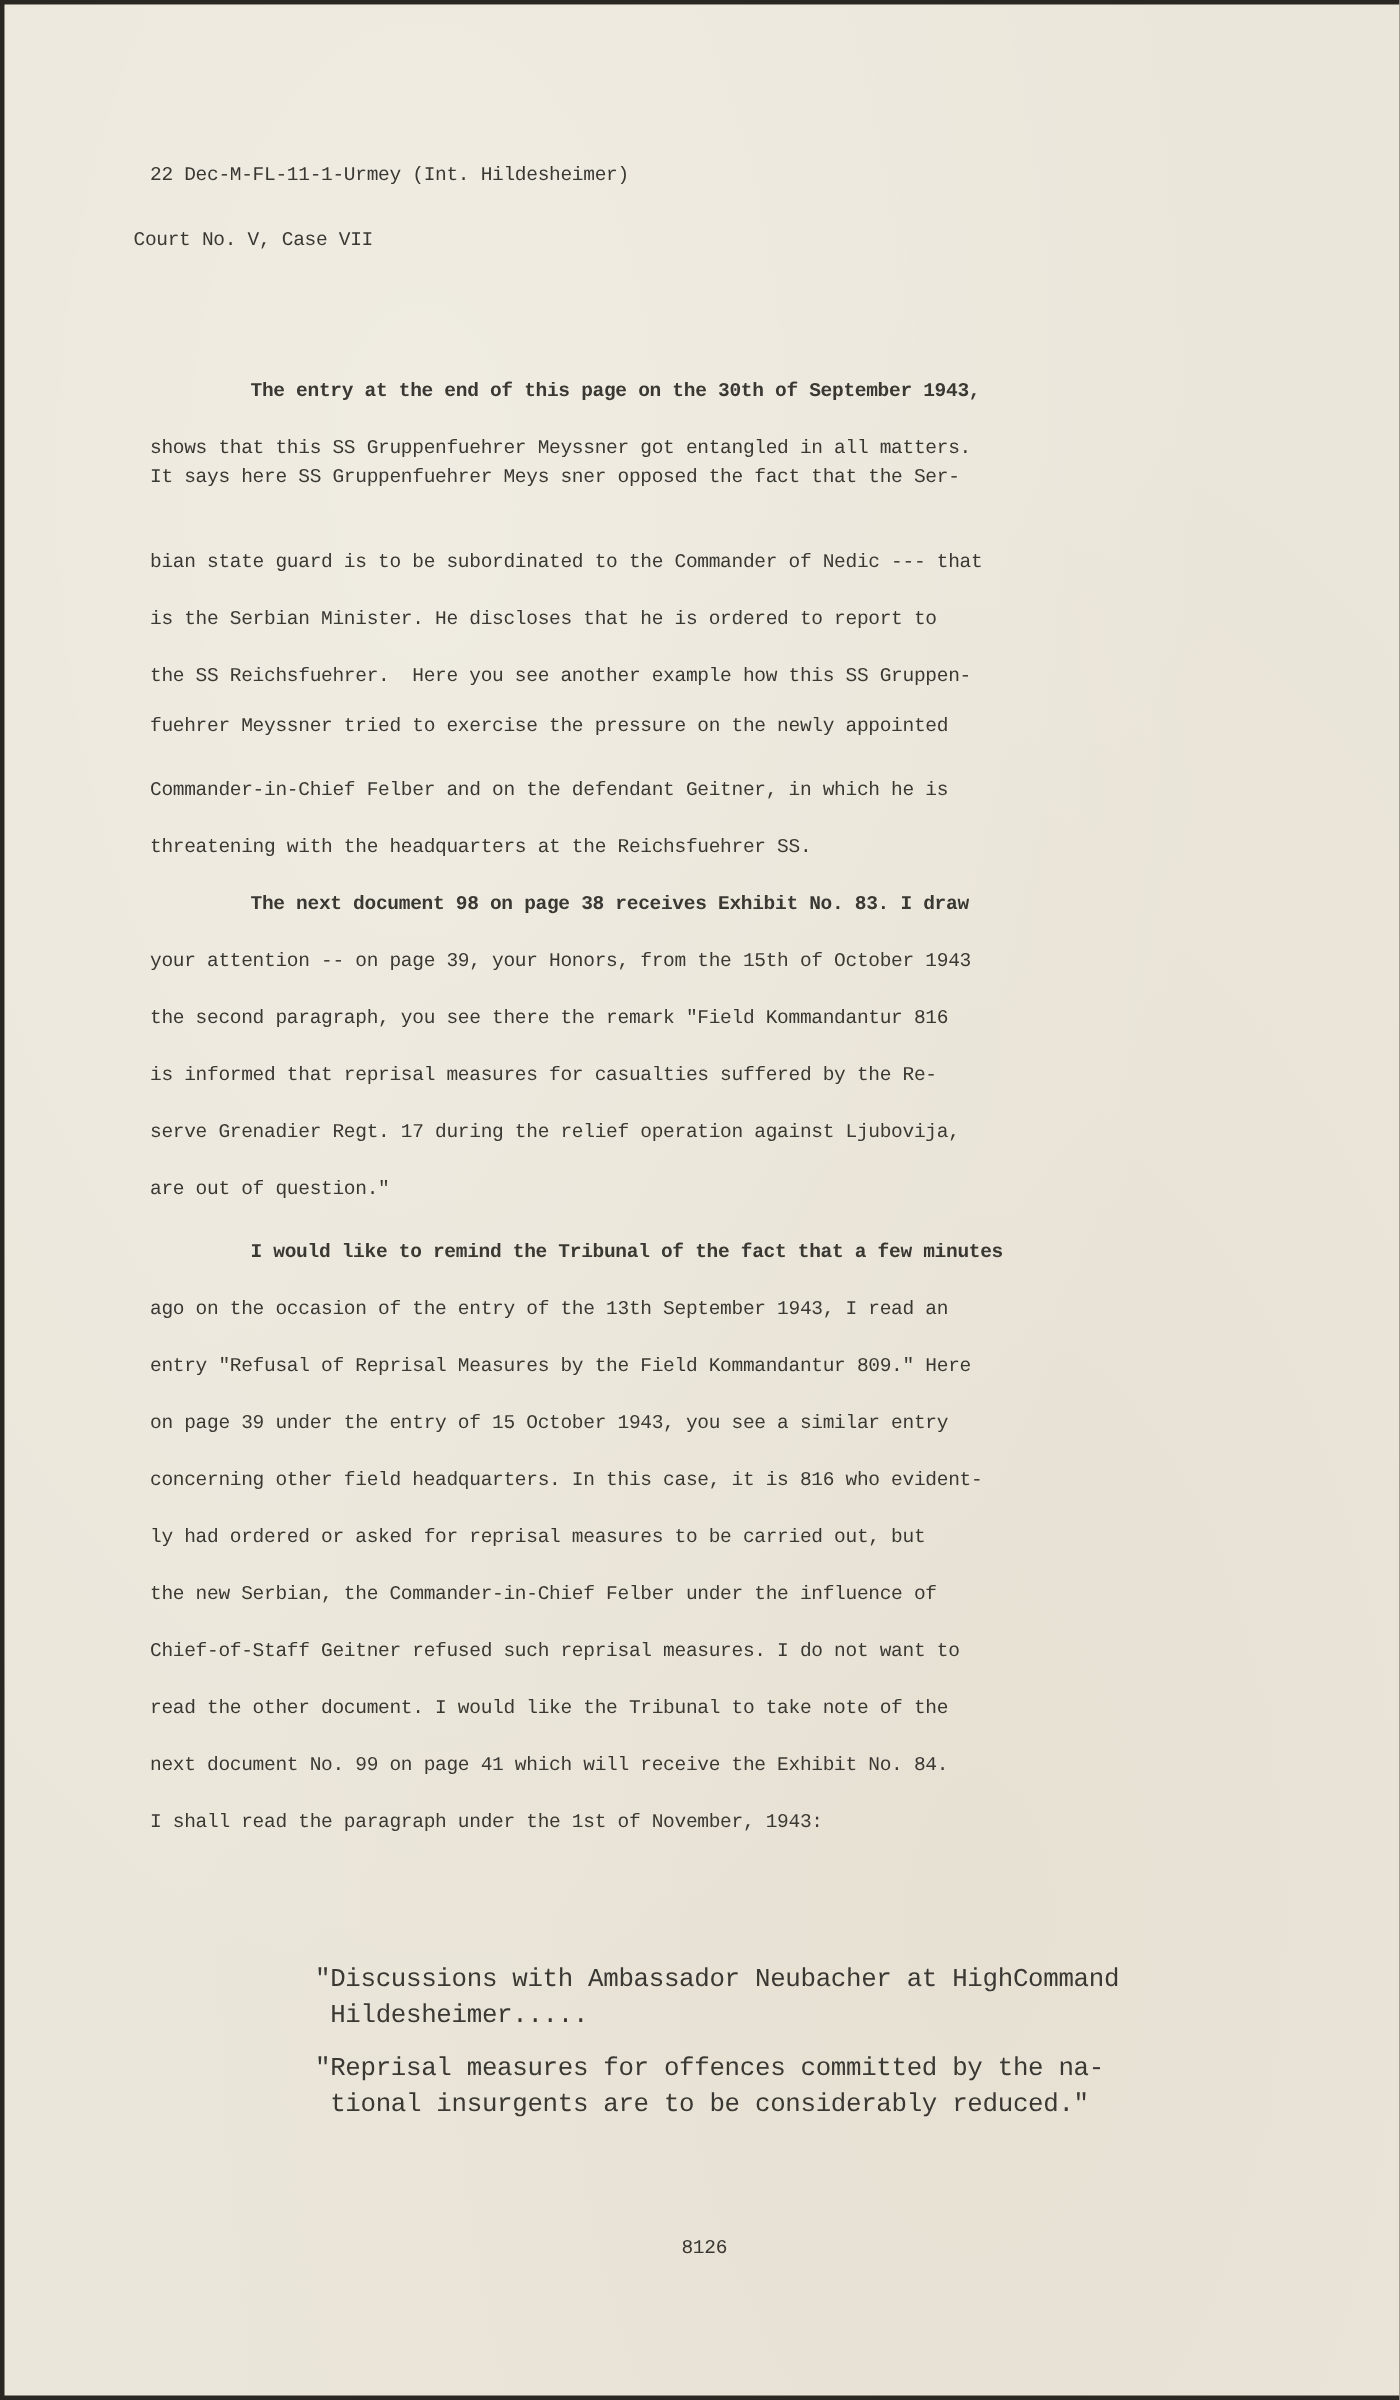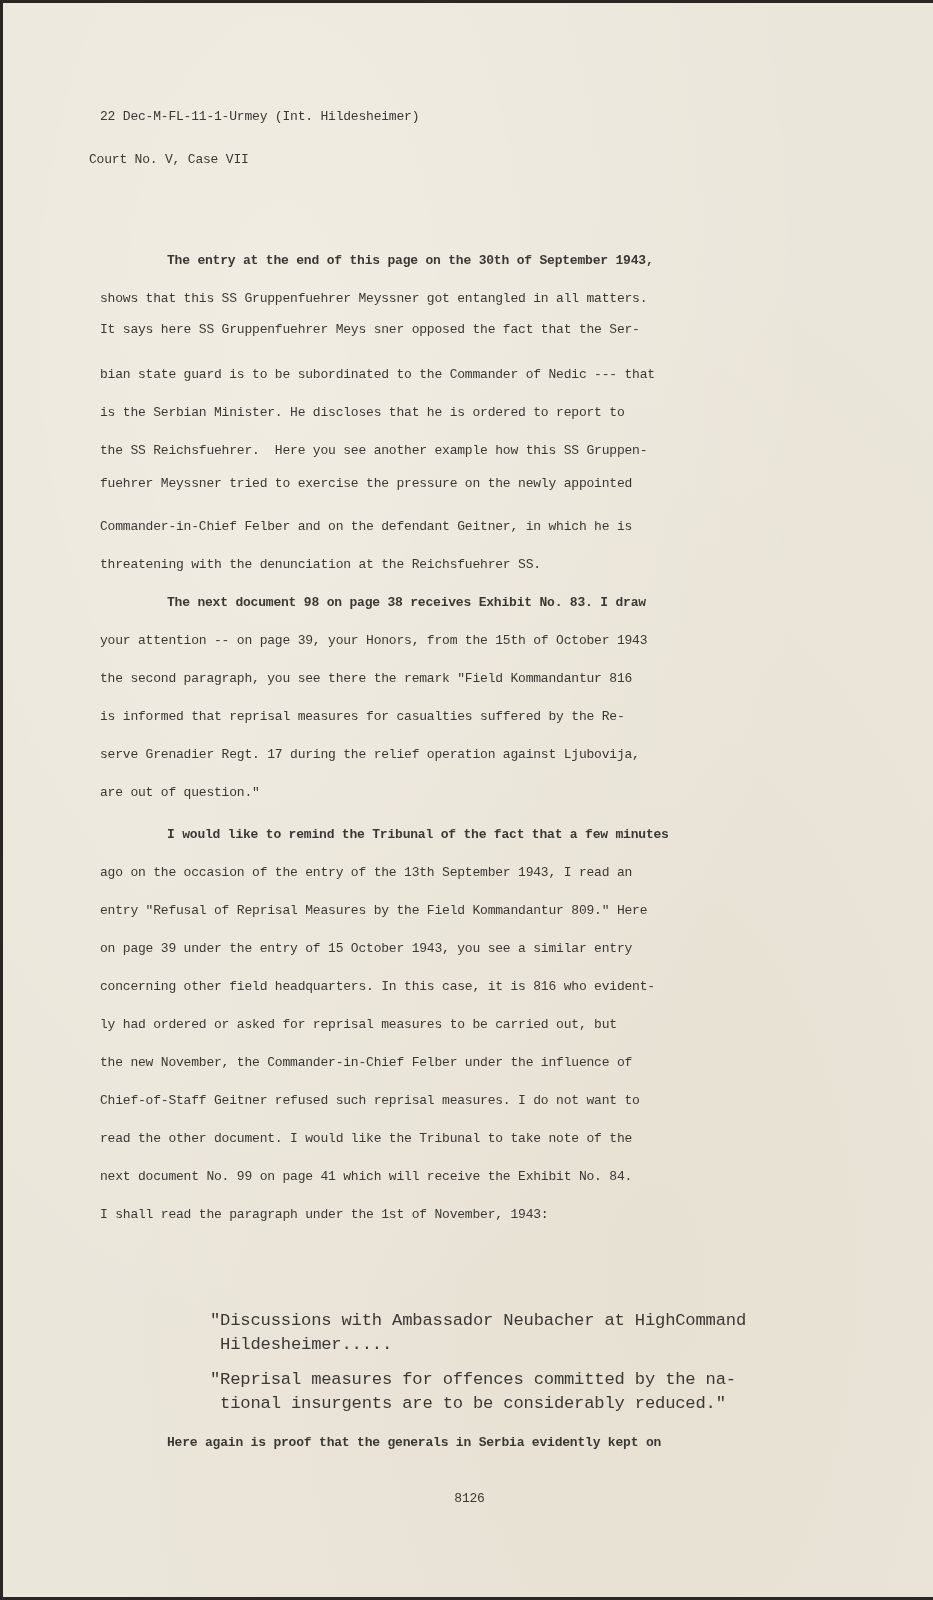--- a/index.html
+++ b/index.html
@@ -43,57 +43,56 @@
 </head>
 <body>
 
 <div class="page">
   <p class="tw header1">22 Dec-M-FL-11-1-Urmey (Int. Hildesheimer)</p>
   <p class="tw header2">Court No. V, Case VII</p>
 
   <div>
     <p class="tw indent" style="top:250px">The entry at the end of this page on the 30th of September 1943,</p>
     <p class="tw line" style="top:288px">shows that this SS Gruppenfuehrer Meyssner got entangled in all matters.</p>
-    <p class="tw line" style="top:319px">It says here SS Gruppenfuehrer Meys sner opposed the fact that the Ser-</p>
+    <p class="tw line" style="top:307px">It says here SS Gruppenfuehrer Meys sner opposed the fact that the Ser-</p>
     <p class="tw line" style="top:364px">bian state guard is to be subordinated to the Commander of Nedic --- that</p>
     <p class="tw line" style="top:402px">is the Serbian Minister. He discloses that he is ordered to report to</p>
     <p class="tw line" style="top:440px">the SS Reichsfuehrer.  Here you see another example how this SS Gruppen-</p>
     <p class="tw line" style="top:473px">fuehrer Meyssner tried to exercise the pressure on the newly appointed</p>
     <p class="tw line" style="top:516px">Commander-in-Chief Felber and on the defendant Geitner, in which he is</p>
-    <p class="tw line" style="top:554px">threatening with the denunciation at the Reichsfuehrer SS.</p>
+    <p class="tw line" style="top:554px">threatening with the headquarters at the Reichsfuehrer SS.</p>
   </div>
 
   <div>
     <p class="tw indent" style="top:592px">The next document 98 on page 38 receives Exhibit No. 83. I draw</p>
     <p class="tw line" style="top:630px">your attention -- on page 39, your Honors, from the 15th of October 1943</p>
     <p class="tw line" style="top:668px">the second paragraph, you see there the remark "Field Kommandantur 816</p>
     <p class="tw line" style="top:706px">is informed that reprisal measures for casualties suffered by the Re-</p>
     <p class="tw line" style="top:744px">serve Grenadier Regt. 17 during the relief operation against Ljubovija,</p>
     <p class="tw line" style="top:782px">are out of question."</p>
   </div>
 
   <div>
     <p class="tw indent" style="top:824px">I would like to remind the Tribunal of the fact that a few minutes</p>
     <p class="tw line" style="top:862px">ago on the occasion of the entry of the 13th September 1943, I read an</p>
     <p class="tw line" style="top:900px">entry "Refusal of Reprisal Measures by the Field Kommandantur 809." Here</p>
     <p class="tw line" style="top:938px">on page 39 under the entry of 15 October 1943, you see a similar entry</p>
     <p class="tw line" style="top:976px">concerning other field headquarters. In this case, it is 816 who evident-</p>
     <p class="tw line" style="top:1014px">ly had ordered or asked for reprisal measures to be carried out, but</p>
-    <p class="tw line" style="top:1052px">the new November, the Commander-in-Chief Felber under the influence of</p>
+    <p class="tw line" style="top:1052px">the new Serbian, the Commander-in-Chief Felber under the influence of</p>
     <p class="tw line" style="top:1090px">Chief-of-Staff Geitner refused such reprisal measures. I do not want to</p>
     <p class="tw line" style="top:1128px">read the other document. I would like the Tribunal to take note of the</p>
     <p class="tw line" style="top:1166px">next document No. 99 on page 41 which will receive the Exhibit No. 84.</p>
     <p class="tw line" style="top:1204px">I shall read the paragraph under the 1st of November, 1943:</p>
   </div>
 
   <div>
     <p class="tw quote" style="top:1308px">"Discussions with Ambassador Neubacher at HighCommand</p>
     <p class="tw quote" style="top:1332px"> Hildesheimer.....</p>
   </div>
   <div>
     <p class="tw quote" style="top:1367px">"Reprisal measures for offences committed by the na-</p>
     <p class="tw quote" style="top:1391px"> tional insurgents are to be considerably reduced."</p>
   </div>
 
-  <p class="tw indent" style="top:1432px">Here again is proof that the generals in Serbia evidently kept on</p>
 
   <p class="tw pagenum">8126</p>
 </div>
 
 </body></html>

